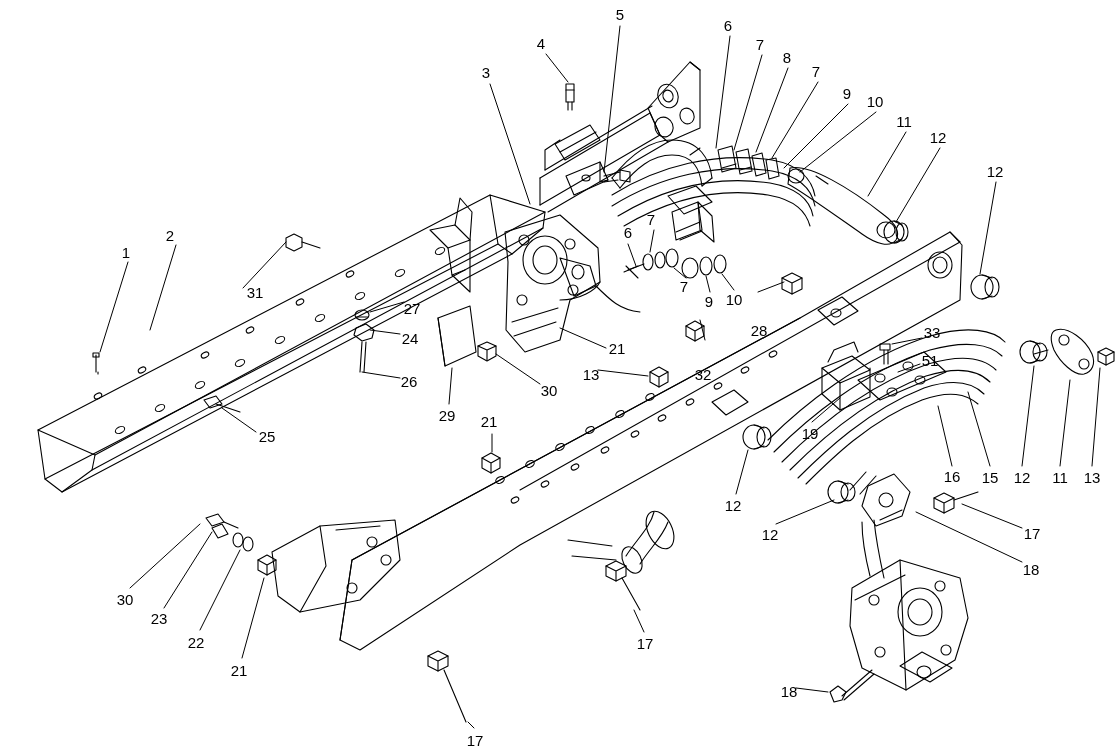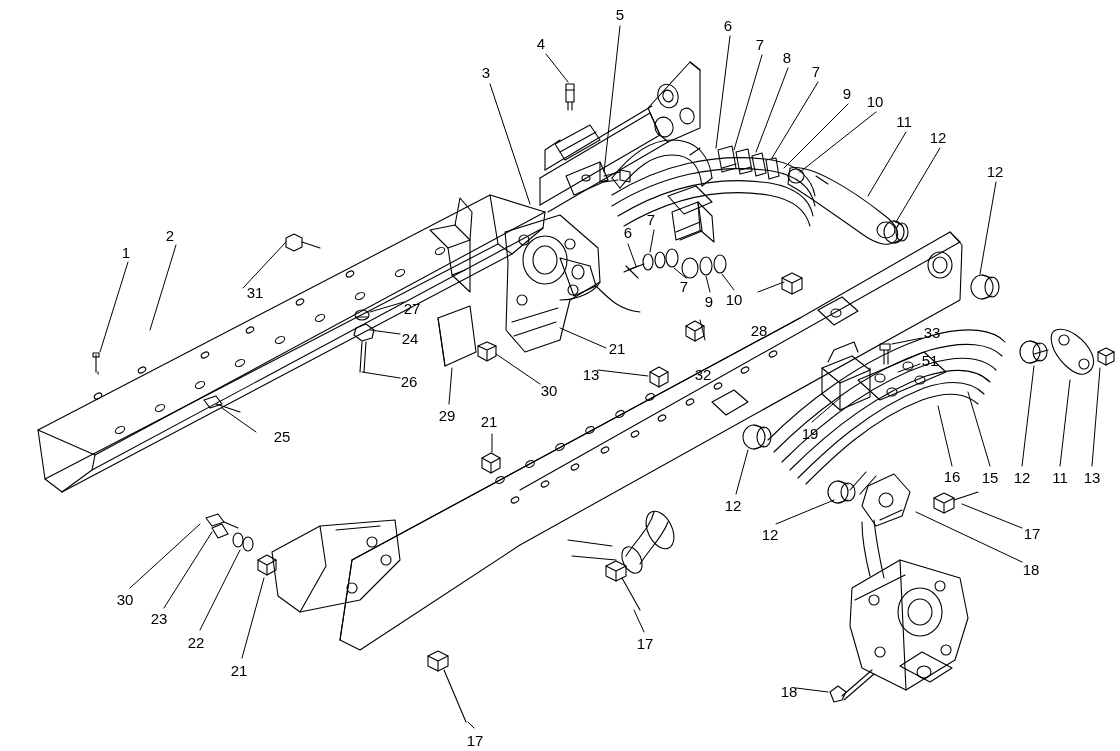--- a/index.html
+++ b/index.html
@@ -474,21 +474,21 @@
   <div class="callout" style="left:628px; top:232px;">6</div>
   <div class="callout" style="left:651px; top:219px;">7</div>
   <div class="callout" style="left:684px; top:286px;">7</div>
   <div class="callout" style="left:709px; top:301px;">9</div>
   <div class="callout" style="left:734px; top:299px;">10</div>
   <div class="callout" style="left:759px; top:283px;margin-top:47px;">28</div>
   <div class="callout" style="left:231px; top:292px;margin-left:24px;">31</div>
   <div class="callout" style="left:412px; top:308px;">27</div>
   <div class="callout" style="left:410px; top:338px;">24</div>
   <div class="callout" style="left:409px; top:381px;">26</div>
-  <div class="callout" style="left:267px; top:436px;margin-left:15px;">25</div>
+  <div class="callout" style="left:267px; top:436px;">25</div>
   <div class="callout" style="left:447px; top:415px;">29</div>
   <div class="callout" style="left:549px; top:390px;">30</div>
   <div class="callout" style="left:617px; top:348px;">21</div>
   <div class="callout" style="left:591px; top:374px;">13</div>
   <div class="callout" style="left:703px; top:332px;margin-top:42px;">32</div>
   <div class="callout" style="left:932px; top:332px;">33</div>
   <div class="callout" style="left:930px; top:360px;">51</div>
   <div class="callout" style="left:810px; top:433px;">19</div>
   <div class="callout" style="left:952px; top:476px;">16</div>
   <div class="callout" style="left:990px; top:477px;">15</div>

